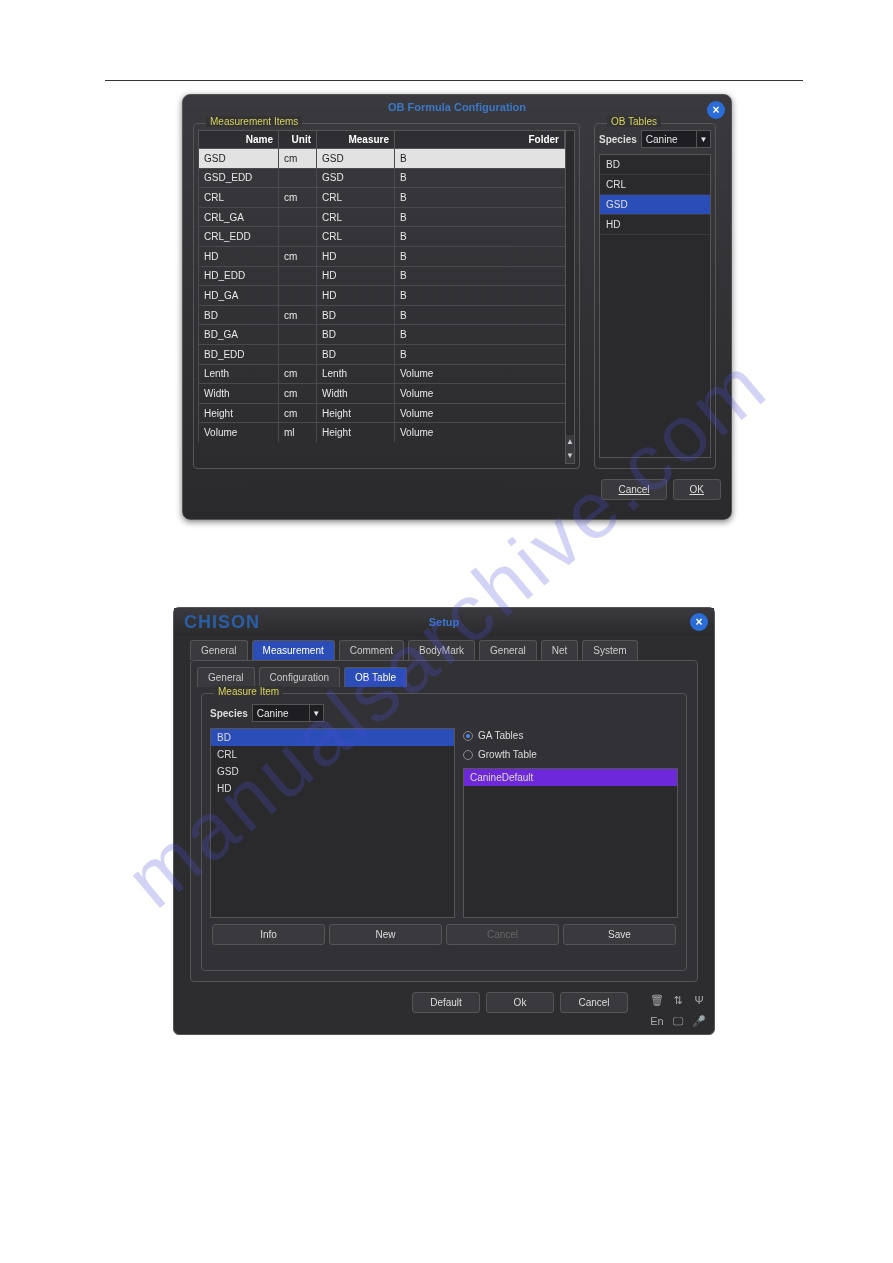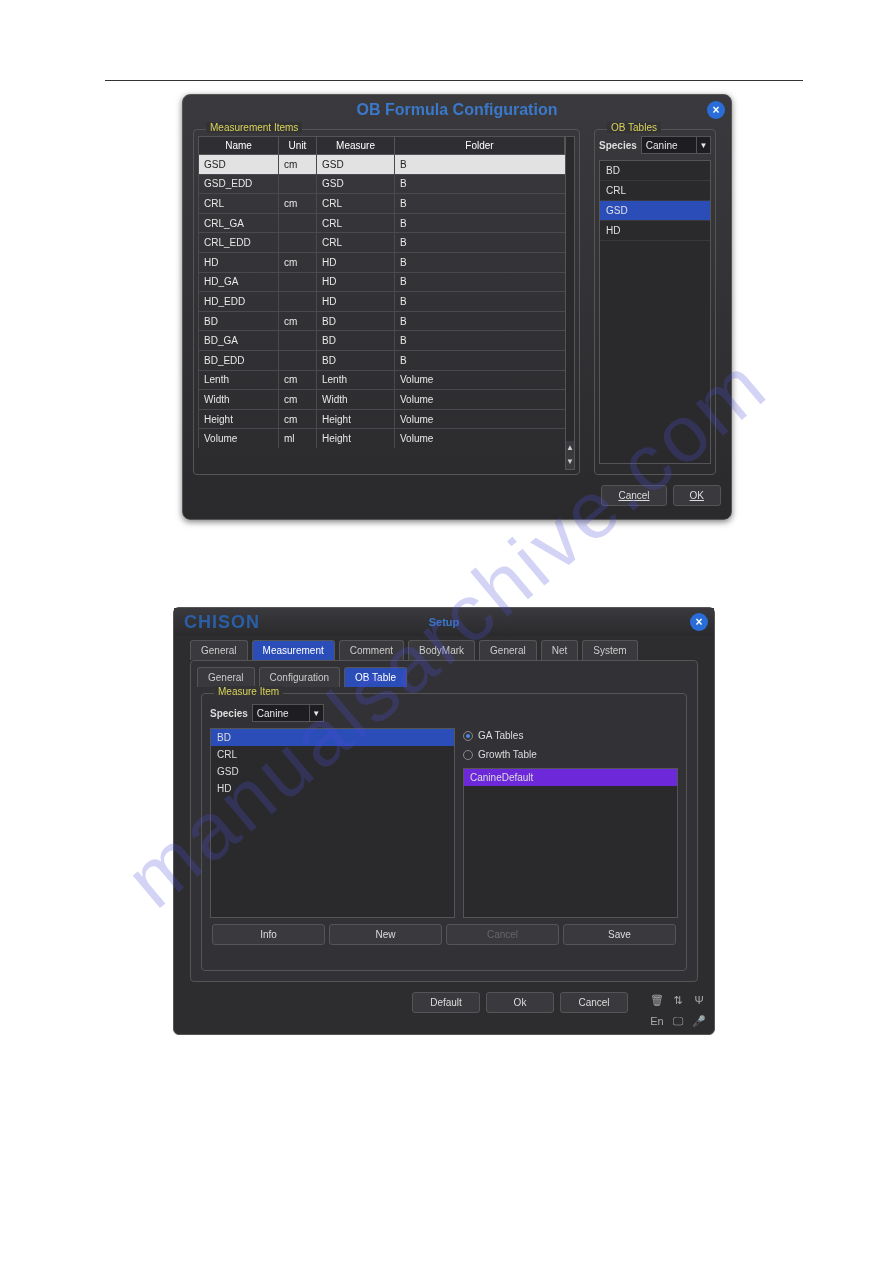--- a/index.html
+++ b/index.html
@@ -39,21 +39,21 @@
     background: linear-gradient(#3a3a3e, #2a2a2d);
     border-radius: 8px;
     border: 1px solid #555;
     box-shadow: 0 2px 6px rgba(0,0,0,0.5);
   }
   .d1-title {
     text-align: center;
     color: #3a78c9;
     font-weight: bold;
     padding: 6px 0;
-    font-size: 16px;
+    font-size: 11px;
   }
   .close-btn {
     position: absolute;
     right: 6px; top: 6px;
     width: 18px; height: 18px;
     background: #2a6dd8;
     border-radius: 50%;
     color: #fff;
     text-align: center;
     line-height: 18px;
@@ -87,24 +87,24 @@
     overflow: hidden;
   }
   table.meas {
     width: 100%;
     border-collapse: collapse;
     font-size: 10px;
   }
   table.meas th {
     background: #2f2f33;
     color: #fff;
-    font-weight: normal;
+    font-weight: bold;
     padding: 3px 5px;
     border: 1px solid #555;
-    text-align: center;
+    text-align: right;
     height: 18px;
   }
   table.meas td {
     border-top: 1px solid #4a4a4e;
     border-left: 1px solid #4a4a4e;
     padding: 3px 5px;
     color: #e8e8e8;
     height: 19.6px;
   }
   table.meas tr.sel-row td {
@@ -385,27 +385,27 @@
                   <td>CRL</td>
                   <td>B</td>
                 </tr>
                 <tr>
                   <td>HD</td>
                   <td>cm</td>
                   <td>HD</td>
                   <td>B</td>
                 </tr>
                 <tr>
+                  <td>HD_EDD</td>
+                  <td></td>
+                  <td>HD</td>
+                  <td>B</td>
+                </tr>
+                <tr>
                   <td>HD_GA</td>
-                  <td></td>
-                  <td>HD</td>
-                  <td>B</td>
-                </tr>
-                <tr>
-                  <td>HD_EDD</td>
                   <td></td>
                   <td>HD</td>
                   <td>B</td>
                 </tr>
                 <tr>
                   <td>BD</td>
                   <td>cm</td>
                   <td>BD</td>
                   <td>B</td>
                 </tr>

